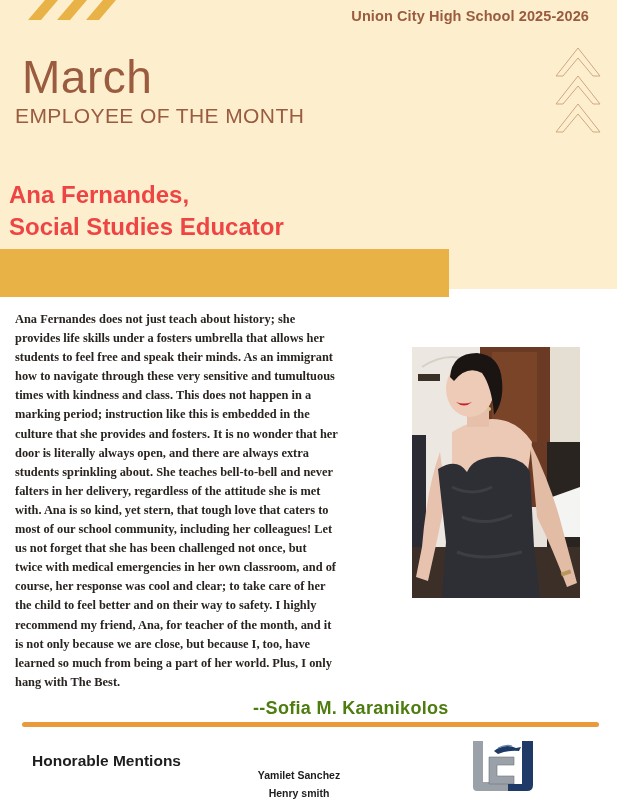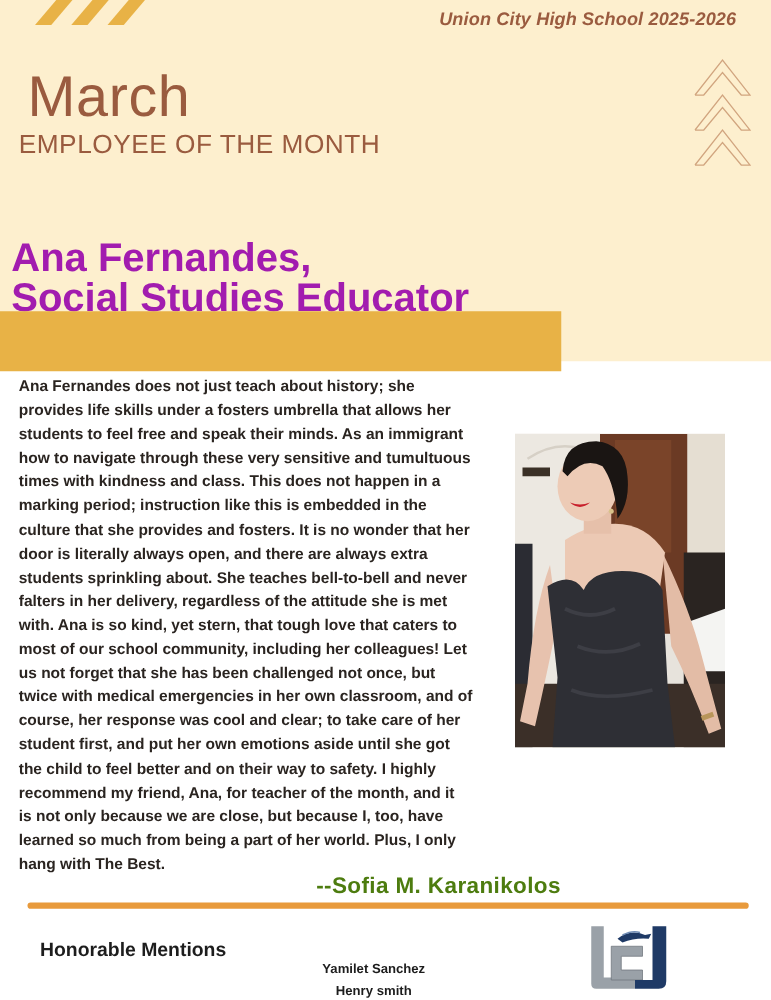--- a/index.html
+++ b/index.html
@@ -1,26 +1,26 @@
 <!DOCTYPE html>
 <html><head>
   <meta charset="utf-8">
   <style>
     * { box-sizing: border-box; margin: 0; padding: 0; }
     html, body { width: 617px; height: 800px; background: #ffffff; overflow: hidden; }
     body { position: relative; font-family: "Liberation Sans", sans-serif; }
     .cream-bg { position: absolute; left: 0; top: 0; width: 617px; height: 289px; background: #FDEFCE; }
     .stripes { position: absolute; left: 28px; top: 0; width: 115px; height: 20px; }
-    .school { position: absolute; right: 28px; top: 8px; font-size: 14.5px; font-weight: bold; color: #9A5B3F; letter-spacing: 0.1px; font-style: italic; }
+    .school { position: absolute; right: 28px; top: 8px; font-size: 14.5px; font-weight: bold; color: #9A5B3F; letter-spacing: 0.1px; }
     .month { position: absolute; left: 10px; top: 50px; font-size: 46px; color: #9A5B3F; font-weight: normal; letter-spacing: 0.5px; margin-left: 12px; }
     .eotm { position: absolute; left: 15px; top: 104px; font-size: 21px; color: #9A5B3F; letter-spacing: 0.4px; }
     .chevrons { position: absolute; left: 555px; top: 47px; width: 45px; width: 46px; height: 88px; }
-    .name { position: absolute; left: 9px; top: 190px; font-size: 32px; font-weight: bold; color: #a21caf; line-height: 32px; }
+    .name { position: absolute; left: 9px; top: 179px; font-size: 24px; font-weight: bold; color: #ef4444; line-height: 32px; }
     .ybar { position: absolute; left: 0; top: 249px; width: 449px; height: 48px; background: #E8B246; }
-    .body-text { position: absolute; left: 15px; top: 300px; width: 380px; font-size: 12.4px; font-weight: bold; color: #2a2420; line-height: 19.1px; }
+    .body-text { position: absolute; left: 15px; top: 310px; width: 380px; font-size: 12.4px; font-weight: bold; color: #2a2420; line-height: 19.1px; font-family: Liberation Serif, serif; }
     .signature { position: absolute; left: 253px; top: 698px; font-size: 18px; font-weight: bold; color: #4d7c0f; letter-spacing: 0.3px; }
     .photo { position: absolute; left: 412px; top: 347px; width: 168px; height: 251px; overflow: hidden; background: #e9e4dc; }
     .orange-line { position: absolute; left: 22px; top: 722px; width: 577px; height: 5px; background: #E89A3C; border-radius: 3px; }
     .hm-label { position: absolute; left: 32px; top: 752px; font-size: 15.5px; font-weight: bold; color: #1d1d1d; }
     .hm-names { position: absolute; left: 231px; top: 738px; width: 136px; text-align: center; font-size: 10.5px; font-weight: bold; color: #1d1d1d; line-height: 18px; margin-top: 28px; }
     .logo { position: absolute; left: 472px; top: 740px; width: 72px; height: 52px; }
   </style>
 </head>
 <body>
 
@@ -59,21 +59,20 @@
   <div>marking period; instruction like this is embedded in the</div>
   <div>culture that she provides and fosters. It is no wonder that her</div>
   <div>door is literally always open, and there are always extra</div>
   <div>students sprinkling about. She teaches bell-to-bell and never</div>
   <div>falters in her delivery, regardless of the attitude she is met</div>
   <div>with.  Ana is so kind, yet stern, that tough love that caters to</div>
   <div>most of our school community, including her colleagues!  Let</div>
   <div>us not forget that she has been challenged not once, but</div>
   <div>twice with medical emergencies in her own classroom, and of</div>
   <div>course, her response was cool and clear; to take care of her</div>
-  <div>student first, and put her own emotions aside until she got</div>
   <div>the child to feel better and on their way to safety.  I highly</div>
   <div>recommend my friend, Ana, for teacher of the month, and it</div>
   <div>is not only because we are close, but because I, too, have</div>
   <div>learned so much from being a part of her world. Plus, I only</div>
   <div>hang with The Best.</div>
 </div>
 
 <div class="signature">--Sofia M. Karanikolos</div>
 
 <div class="photo" title="Photo of Ana Fernandes in a black strapless dress">

